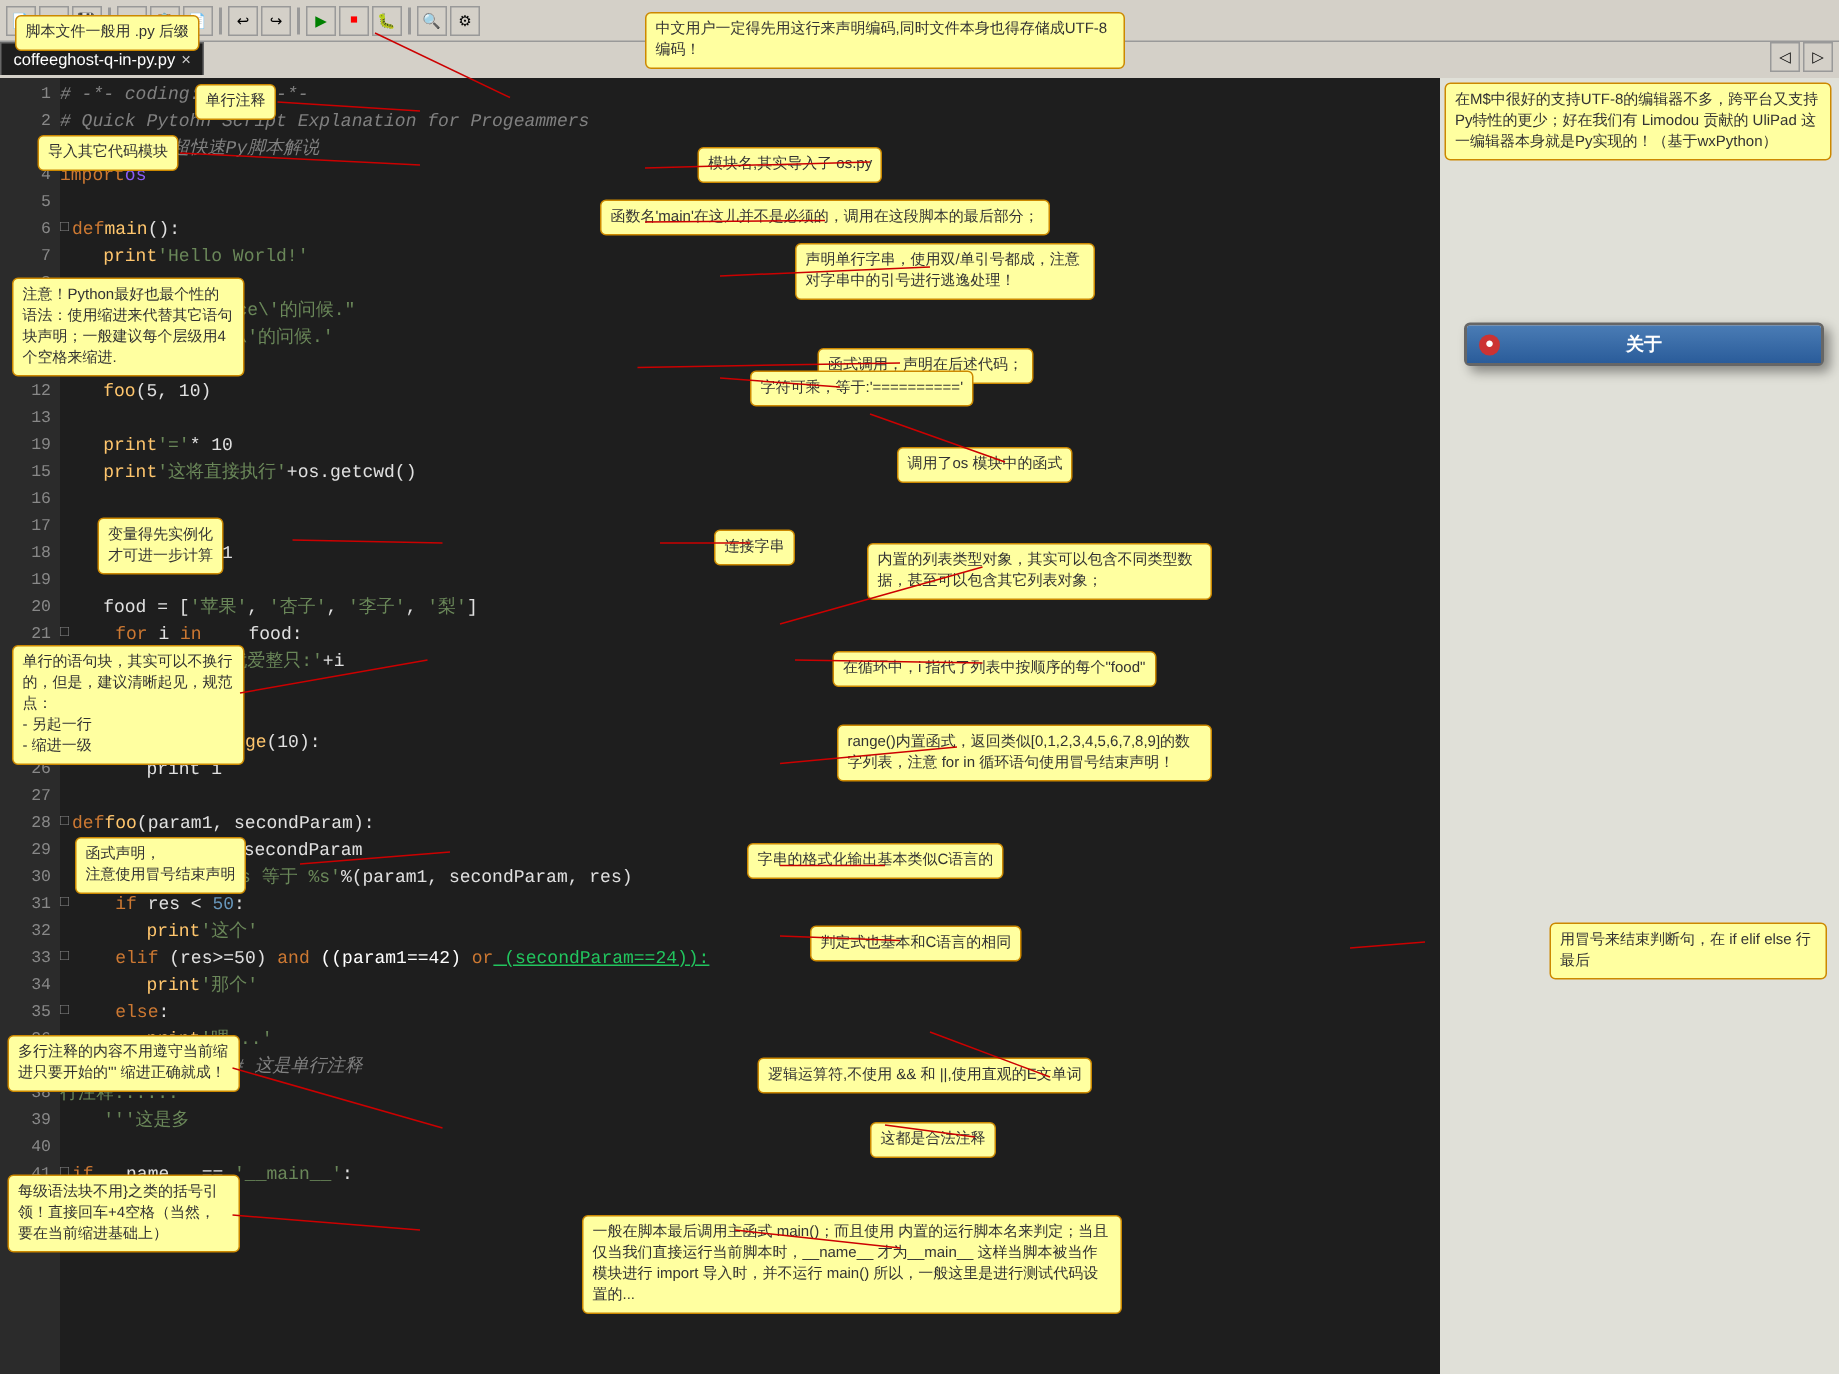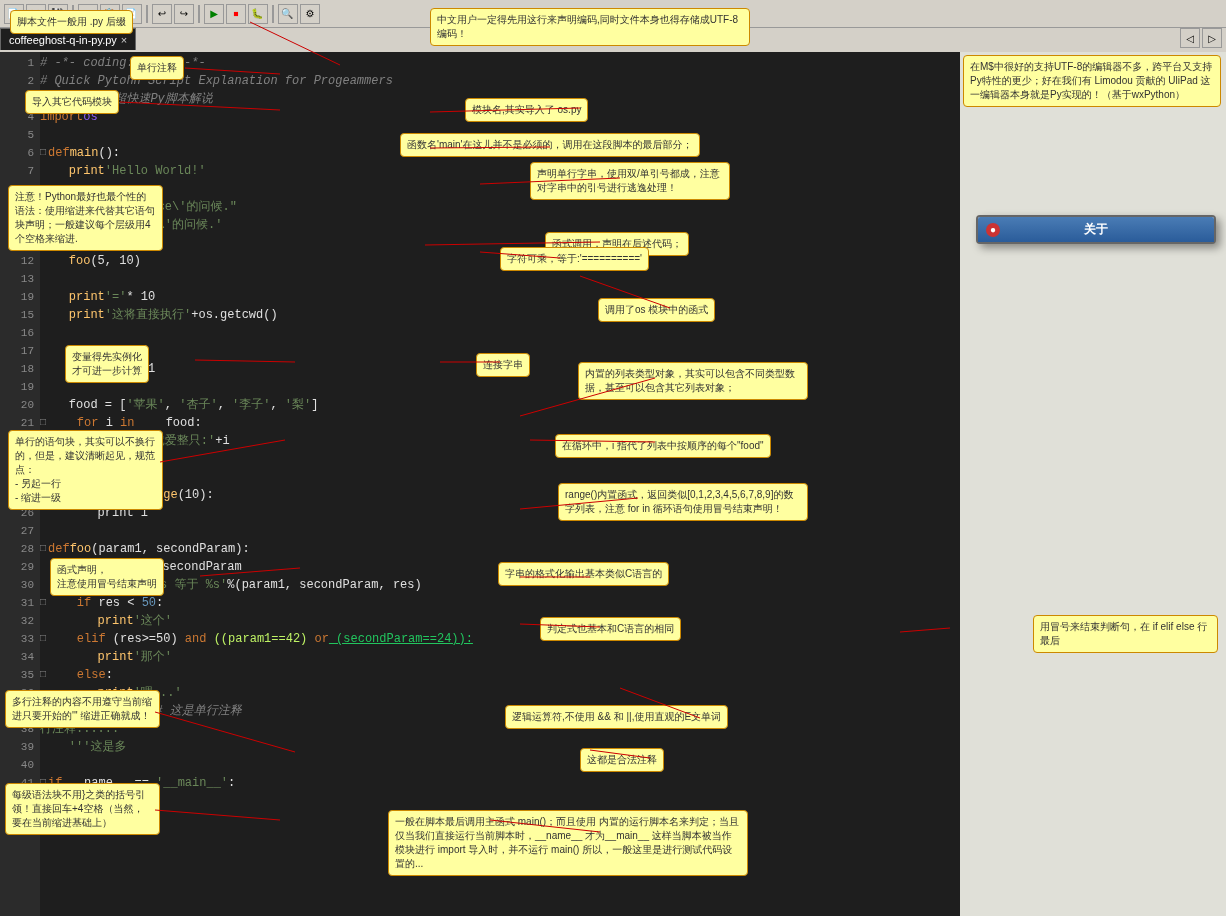--- a/index.html
+++ b/index.html
@@ -359,21 +359,21 @@
     <div class="code-line"></div>
     <div class="code-line"><span style="color:#e0e0e0;">    </span><span class="c-function">print</span> <span class="c-string">'数到10'</span></div>
     <div class="code-line"><span class="fold-marker">□</span><span style="color:#e0e0e0;">    </span><span class="c-keyword">for</span><span style="color:#e0e0e0;"> i </span><span class="c-keyword">in</span><span style="color:#e0e0e0;"> </span><span class="c-function">range</span><span style="color:#e0e0e0;">(10):</span></div>
     <div class="code-line"><span style="color:#e0e0e0;">        print i</span></div>
     <div class="code-line"></div>
     <div class="code-line"><span class="fold-marker">□</span><span class="c-keyword">def</span> <span class="c-function">foo</span><span style="color:#e0e0e0;">(param1, secondParam):</span></div>
     <div class="code-line"><span style="color:#e0e0e0;">    res = param1+secondParam</span></div>
     <div class="code-line"><span style="color:#e0e0e0;">    </span><span class="c-function">print</span> <span class="c-string">'%s 加 %s 等于 %s'</span><span style="color:#e0e0e0;">%(param1, secondParam, res)</span></div>
     <div class="code-line"><span class="fold-marker">□</span><span style="color:#e0e0e0;">    </span><span class="c-keyword">if</span><span style="color:#e0e0e0;"> res &lt; </span><span class="c-number">50</span><span style="color:#e0e0e0;">:</span></div>
     <div class="code-line"><span style="color:#e0e0e0;">        </span><span class="c-function">print</span> <span class="c-string">'这个'</span></div>
-    <div class="code-line"><span class="fold-marker">□</span><span style="color:#e0e0e0;">    </span><span class="c-keyword">elif</span><span style="color:#e0e0e0;"> (res&gt;=50) </span><span class="c-keyword">and</span><span style="color:#bef264;"> ((param1==42) </span><span class="c-keyword">or</span><span style="color:#22c55e;text-decoration:underline;"> (secondParam==24)):</span></div>
+    <div class="code-line"><span class="fold-marker">□</span><span style="color:#e0e0e0;">    </span><span class="c-keyword">elif</span><span style="color:#e0e0e0;"> (res&gt;=50) </span><span class="c-keyword">and</span><span style="color:#ffffff;"> ((param1==42) </span><span class="c-keyword">or</span><span style="color:#22c55e;text-decoration:underline;"> (secondParam==24)):</span></div>
     <div class="code-line"><span style="color:#e0e0e0;">        </span><span class="c-function">print</span> <span class="c-string">'那个'</span></div>
     <div class="code-line"><span class="fold-marker">□</span><span style="color:#e0e0e0;">    </span><span class="c-keyword">else</span><span style="color:#e0e0e0;">:</span></div>
     <div class="code-line"><span style="color:#e0e0e0;">        </span><span class="c-function">print</span> <span class="c-string">'嗯...'</span></div>
     <div class="code-line"><span style="color:#e0e0e0;">    </span><span class="c-keyword">return</span><span style="color:#e0e0e0;"> res  </span><span class="c-comment"># 这是单行注释</span></div>
     <div class="code-line"><span class="c-green">行注释......'''</span></div>
     <div class="code-line"><span style="color:#e0e0e0;">    </span><span class="c-green">'''这是多</span></div>
     <div class="code-line"></div>
     <div class="code-line"><span class="fold-marker">□</span><span class="c-keyword">if</span><span style="color:#e0e0e0;"> __name__ == </span><span class="c-string">'__main__'</span><span style="color:#e0e0e0;">:</span></div>
     <div class="code-line"><span style="color:#e0e0e0;">    main()</span></div>
   </div>

